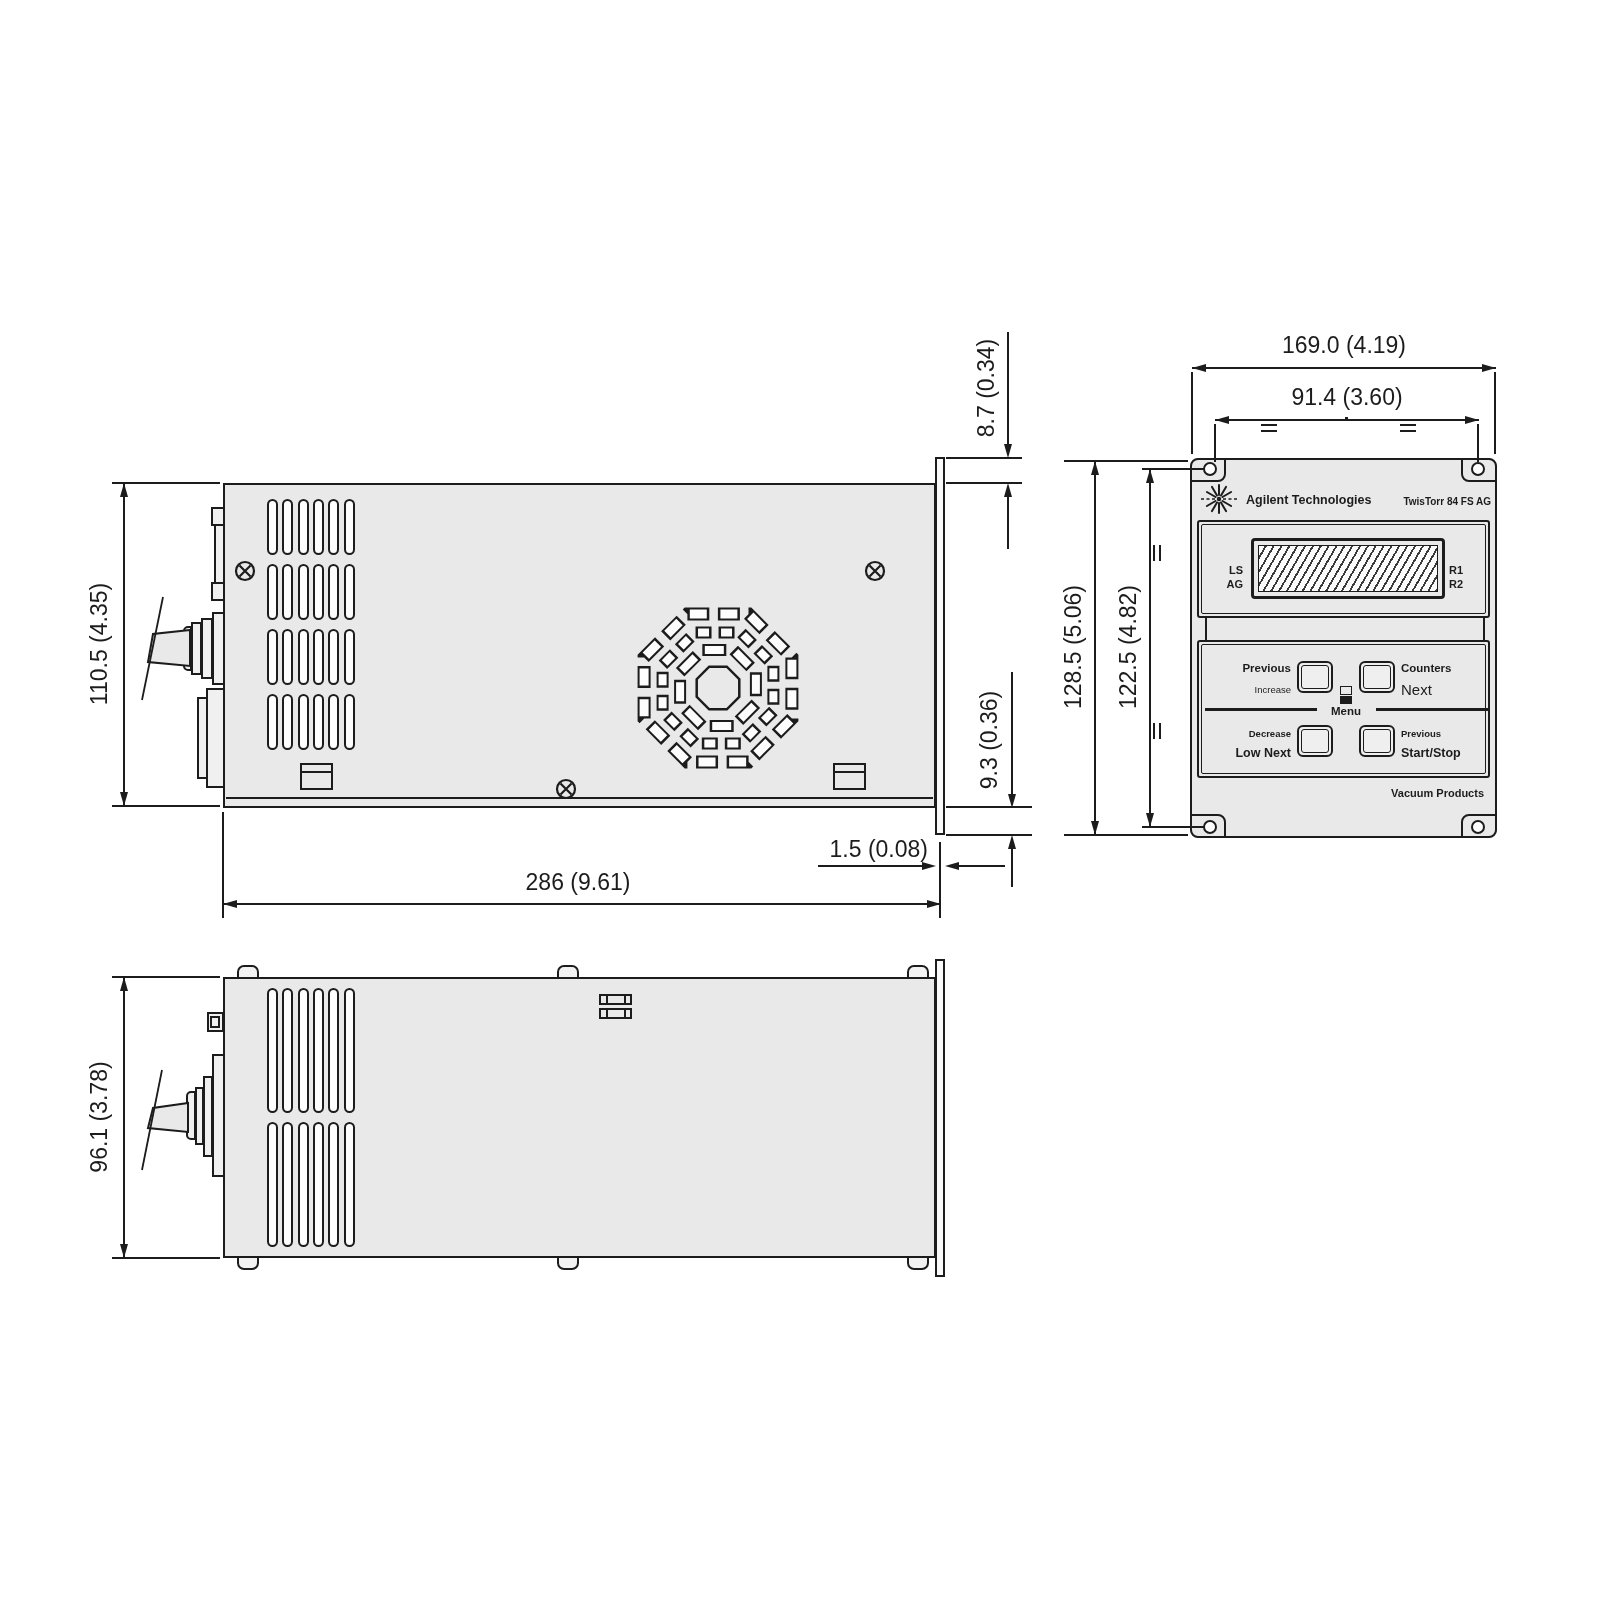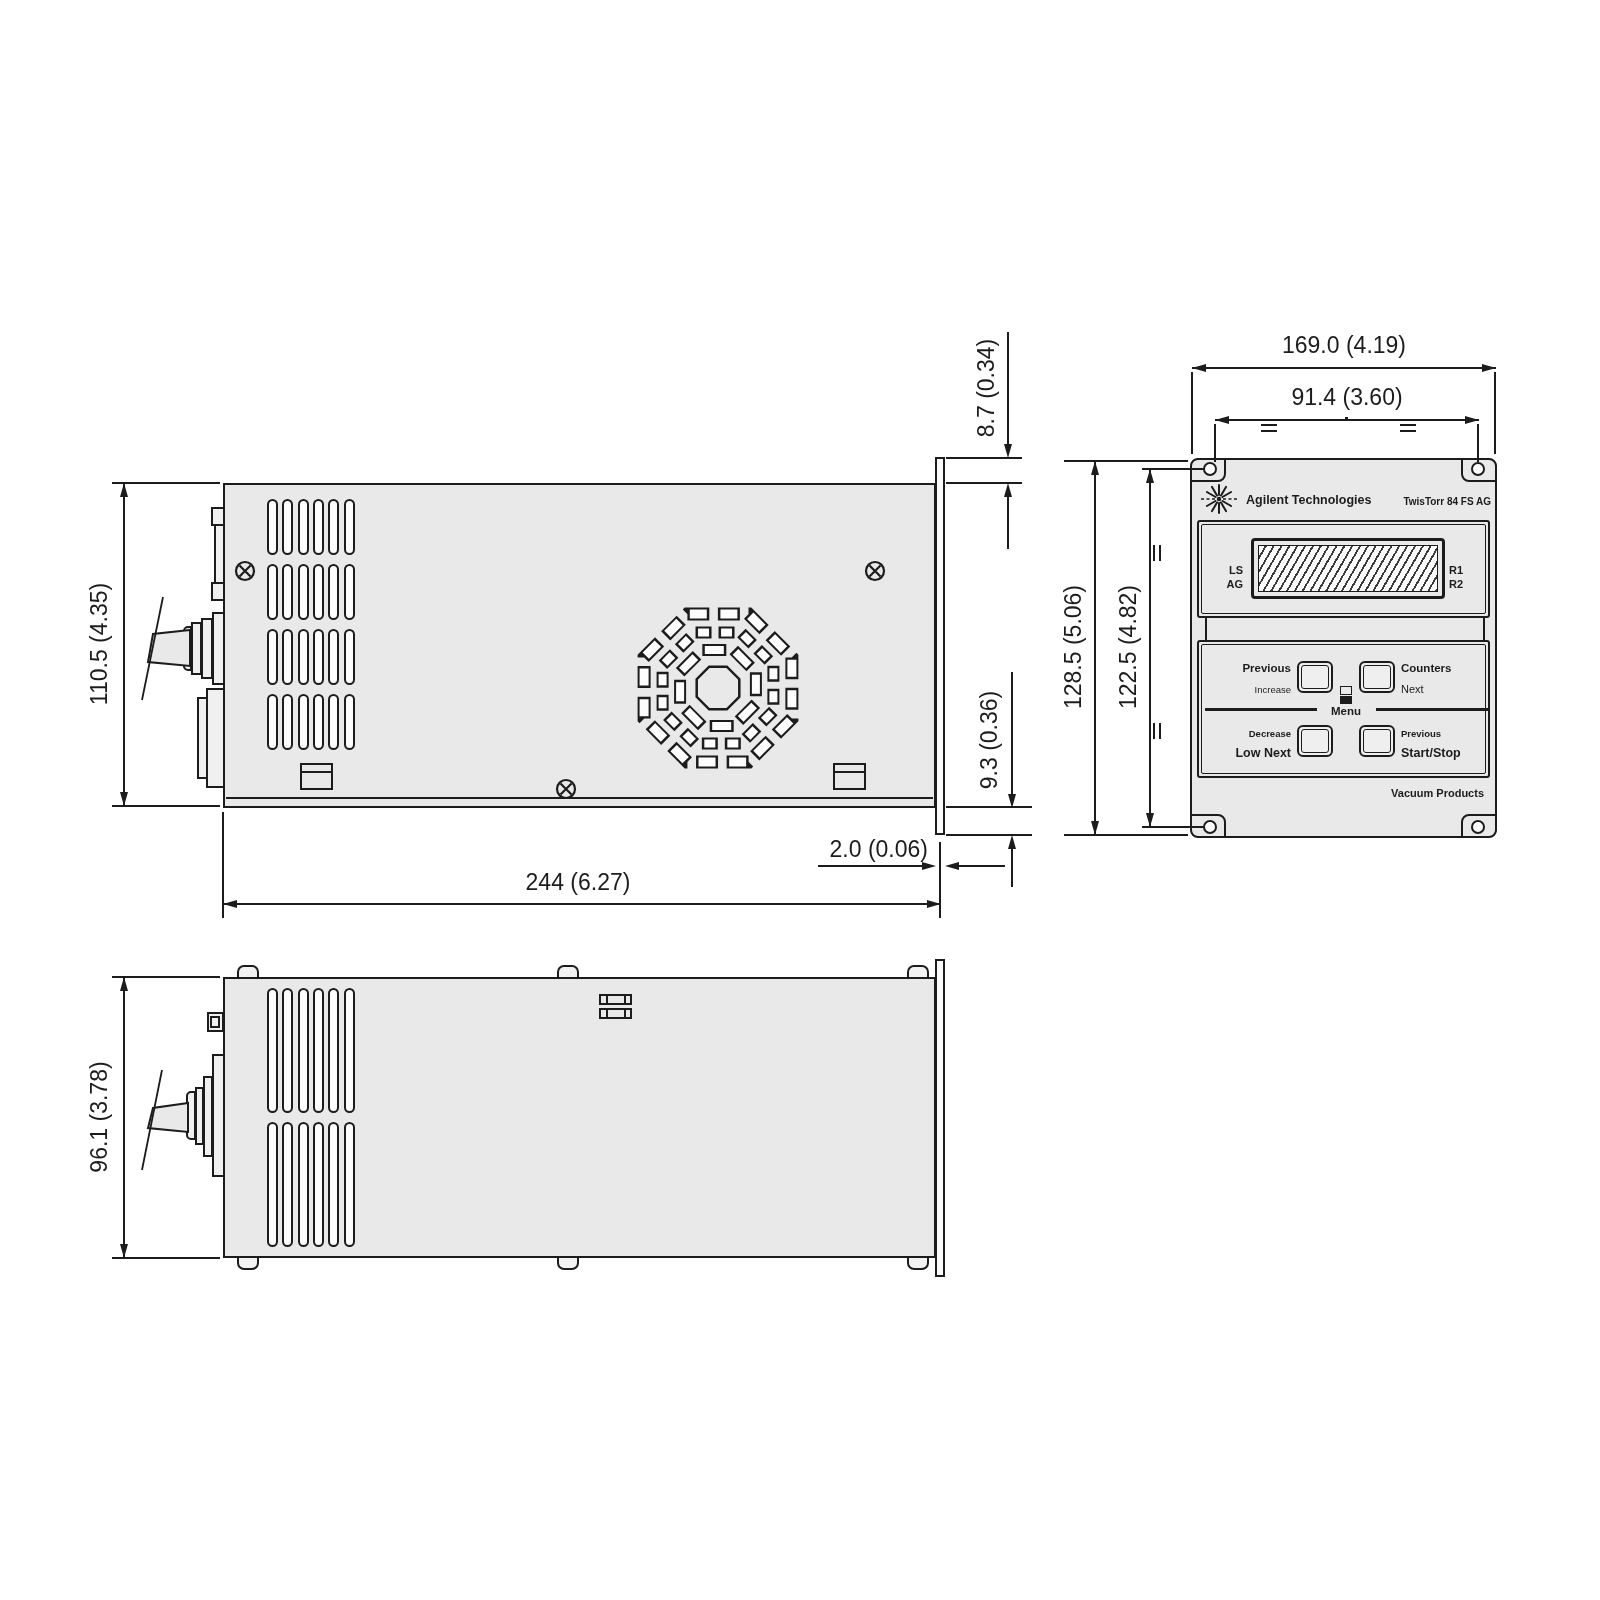--- a/index.html
+++ b/index.html
@@ -134,32 +134,32 @@
     <div class="t dim tv" style="left:986px;top:388px">8.7 (0.34)</div>
 
     <div class="ln" style="left:946px;top:806px;width:86px;height:2px"></div>
     <div class="ln" style="left:946px;top:834px;width:86px;height:2px"></div>
     <div class="ln" style="left:1011px;top:672px;width:2px;height:122px"></div>
     <div class="arw s" style="left:1007.5px;top:794px"></div>
     <div class="arw n" style="left:1007.5px;top:835px"></div>
     <div class="ln" style="left:1011px;top:849px;width:2px;height:38px"></div>
     <div class="t dim tv" style="left:989px;top:740px">9.3 (0.36)</div>
 
-    <div class="t dim tr" style="left:928px;top:849px">2.0 (0.06)</div>
+    <div class="t dim tr" style="left:928px;top:849px">1.5 (0.08)</div>
     <div class="ln" style="left:818px;top:865px;width:106px;height:2px"></div>
     <div class="arw e" style="left:922px;top:861.5px"></div>
     <div class="arw w" style="left:945px;top:861.5px"></div>
     <div class="ln" style="left:959px;top:865px;width:46px;height:2px"></div>
 
     <div class="ln" style="left:222px;top:812px;width:2px;height:106px"></div>
     <div class="ln" style="left:939px;top:842px;width:2px;height:76px"></div>
     <div class="ln" style="left:223px;top:903px;width:718px;height:2px"></div>
     <div class="arw w" style="left:223px;top:899.5px"></div>
     <div class="arw e" style="left:927px;top:899.5px"></div>
-    <div class="t dim tc" style="left:578px;top:882px">244 (6.27)</div>
+    <div class="t dim tc" style="left:578px;top:882px">286 (9.61)</div>
   </div>
 
   <div>
 
     <div class="foot" style="left:237px;top:965px;width:22px;height:14px;border-radius:7px 7px 0 0"></div>
     <div class="foot" style="left:557px;top:965px;width:22px;height:14px;border-radius:7px 7px 0 0"></div>
     <div class="foot" style="left:907px;top:965px;width:22px;height:14px;border-radius:7px 7px 0 0"></div>
     <div class="foot" style="left:237px;top:1256px;width:22px;height:14px;border-radius:0 0 7px 7px"></div>
     <div class="foot" style="left:557px;top:1256px;width:22px;height:14px;border-radius:0 0 7px 7px"></div>
     <div class="foot" style="left:907px;top:1256px;width:22px;height:14px;border-radius:0 0 7px 7px"></div>
@@ -253,21 +253,21 @@
 
     <div class="dbl" style="left:1197px;top:640px;width:293px;height:138px"></div>
     <div class="pbtn" style="left:1297px;top:661px;width:36px;height:32px"></div>
     <div class="pbtn" style="left:1359px;top:661px;width:36px;height:32px"></div>
     <div class="pbtn" style="left:1297px;top:725px;width:36px;height:32px"></div>
     <div class="pbtn" style="left:1359px;top:725px;width:36px;height:32px"></div>
 
     <div class="t b tr" style="left:1291px;top:668px;font-size:11.5px">Previous</div>
     <div class="t tr" style="left:1291px;top:689px;font-size:9.5px">Increase</div>
     <div class="t b tl" style="left:1401px;top:668px;font-size:11.5px">Counters</div>
-    <div class="t tl" style="left:1401px;top:689px;font-size:11px">Next</div>
+    <div class="t tl" style="left:1401px;top:689px;font-size:15px">Next</div>
 
     <div class="latch" style="left:1340px;top:686px;width:12px;height:9px;border-width:1.8px"></div>
     <div class="ln" style="left:1340px;top:696px;width:12px;height:8px"></div>
     <div class="t b tc" style="left:1346px;top:711px;font-size:11.5px">Menu</div>
     <div class="ln" style="left:1205px;top:708px;width:112px;height:3px"></div>
     <div class="ln" style="left:1376px;top:708px;width:112px;height:3px"></div>
 
     <div class="t b tr" style="left:1291px;top:733px;font-size:9.5px">Decrease</div>
     <div class="t b tr" style="left:1291px;top:753px;font-size:12.5px">Low Next</div>
     <div class="t b tl" style="left:1401px;top:733px;font-size:9.5px">Previous</div>

